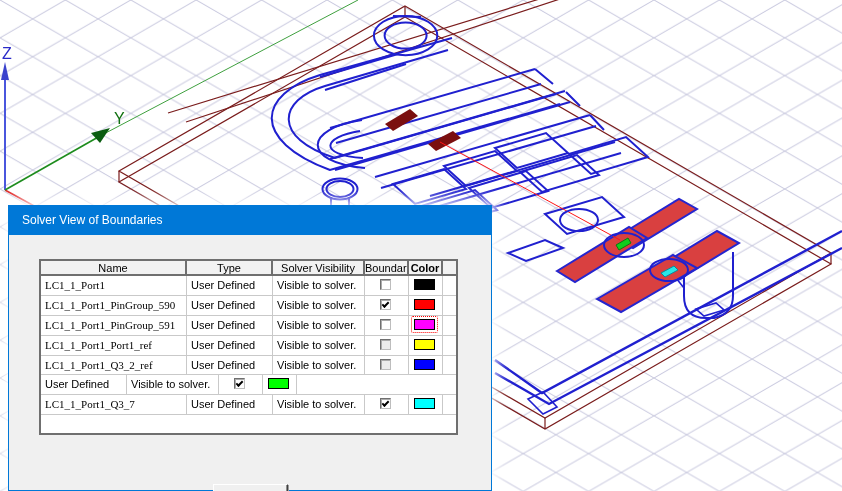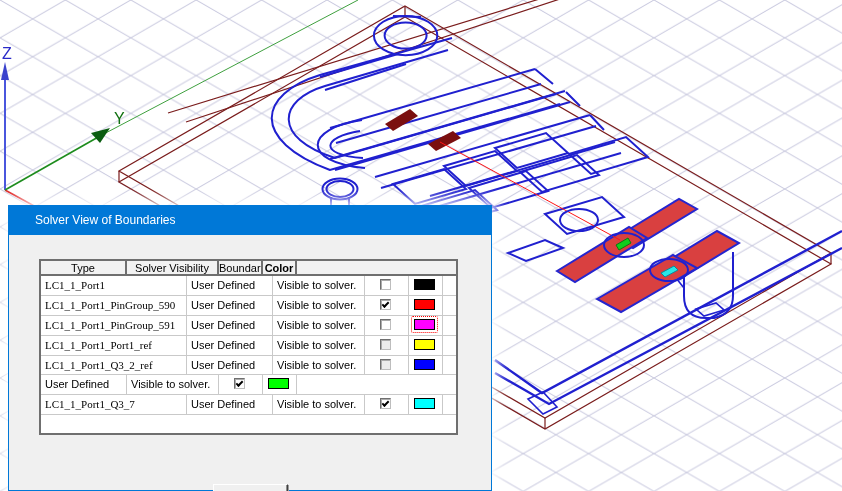--- a/index.html
+++ b/index.html
@@ -1,19 +1,19 @@
 <!DOCTYPE html>
 <html><head>
 <meta charset="utf-8">
 <style>
 html,body{margin:0;padding:0;}
 body{width:842px;height:491px;overflow:hidden;position:relative;font-family:"Liberation Sans",sans-serif;background:#fff;}
 #scene{position:absolute;left:0;top:0;}
 .dlg{position:absolute;left:8px;top:205px;width:482px;height:284px;background:#f0f0f0;border:1px solid #0078d7;box-shadow:0 0 13px 5px rgba(255,255,255,0.92);}
-.title{height:29px;background:#0078d7;color:#fff;font-size:12px;line-height:29px;padding-left:26px;}
+.title{height:29px;background:#0078d7;color:#fff;font-size:12px;line-height:29px;padding-left:13px;}
 .tbl{position:absolute;left:30px;top:53px;width:415px;border:2px solid #6f6f6f;background:#fff;font-size:11px;color:#000;}
 .tbl *{box-sizing:border-box;}
 .hrow{display:flex;height:15px;border-bottom:2px solid #6f6f6f;background:#f2f2f2;}
 .hrow div{border-right:2px solid #6f6f6f;text-align:center;line-height:15px;overflow:hidden;}
 .hrow div:last-child{border-right:none;}
 .drow{display:flex;height:19.9px;border-bottom:1px solid #c9c9c9;background:#fff;}
 .drow div{border-right:1px solid #c9c9c9;line-height:19px;overflow:hidden;white-space:nowrap;}
 .drow div:last-child{border-right:none;}
 .c1{width:146px;padding-left:4px;font-family:Liberation Serif, serif;}
 .c1h{width:146px;}
@@ -123,20 +123,21 @@
 <g stroke-width="1">
 <polygon points="616,245 628,238 631,243 619,250" fill="#10d01c" stroke="#0a7a10"></polygon>
 <polygon points="661,273 674,266 678,270 665,277" fill="#28e8e8" stroke="#0a8a9a"></polygon>
 </g>
 </svg>
 
 <div class="dlg">
 <div class="title">Solver View of Boundaries</div>
 <div class="tbl">
 <div class="hrow">
+        <div class="c1h">Name</div>
         <div class="c2h">Type</div>
         <div class="c3h">Solver Visibility</div>
         <div class="c4">Boundaries</div>
         <div class="c5">Color</div>
         <div class="c6"></div>
       </div>
 <div class="drow">
         <div class="c1">LC1_1_Port1</div>
         <div class="c2">User Defined</div>
         <div class="c3">Visible to solver.</div>

